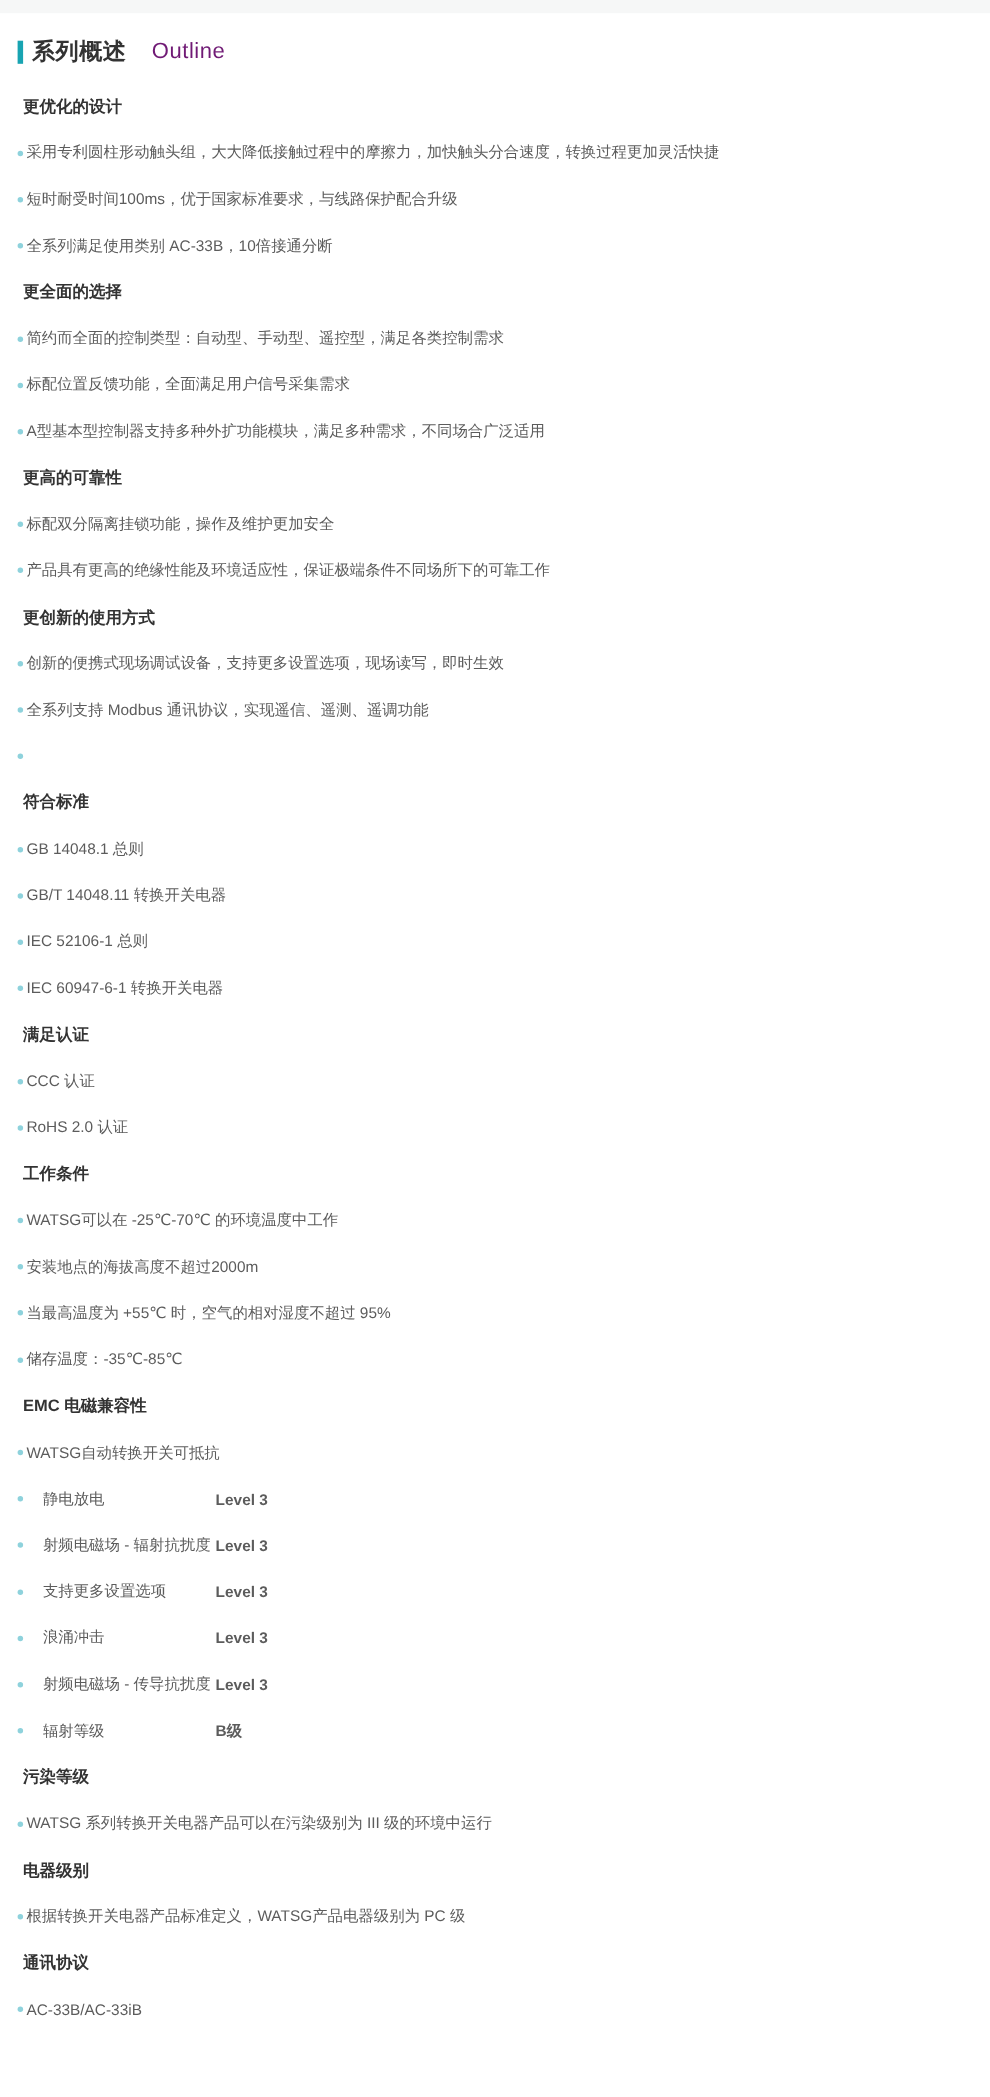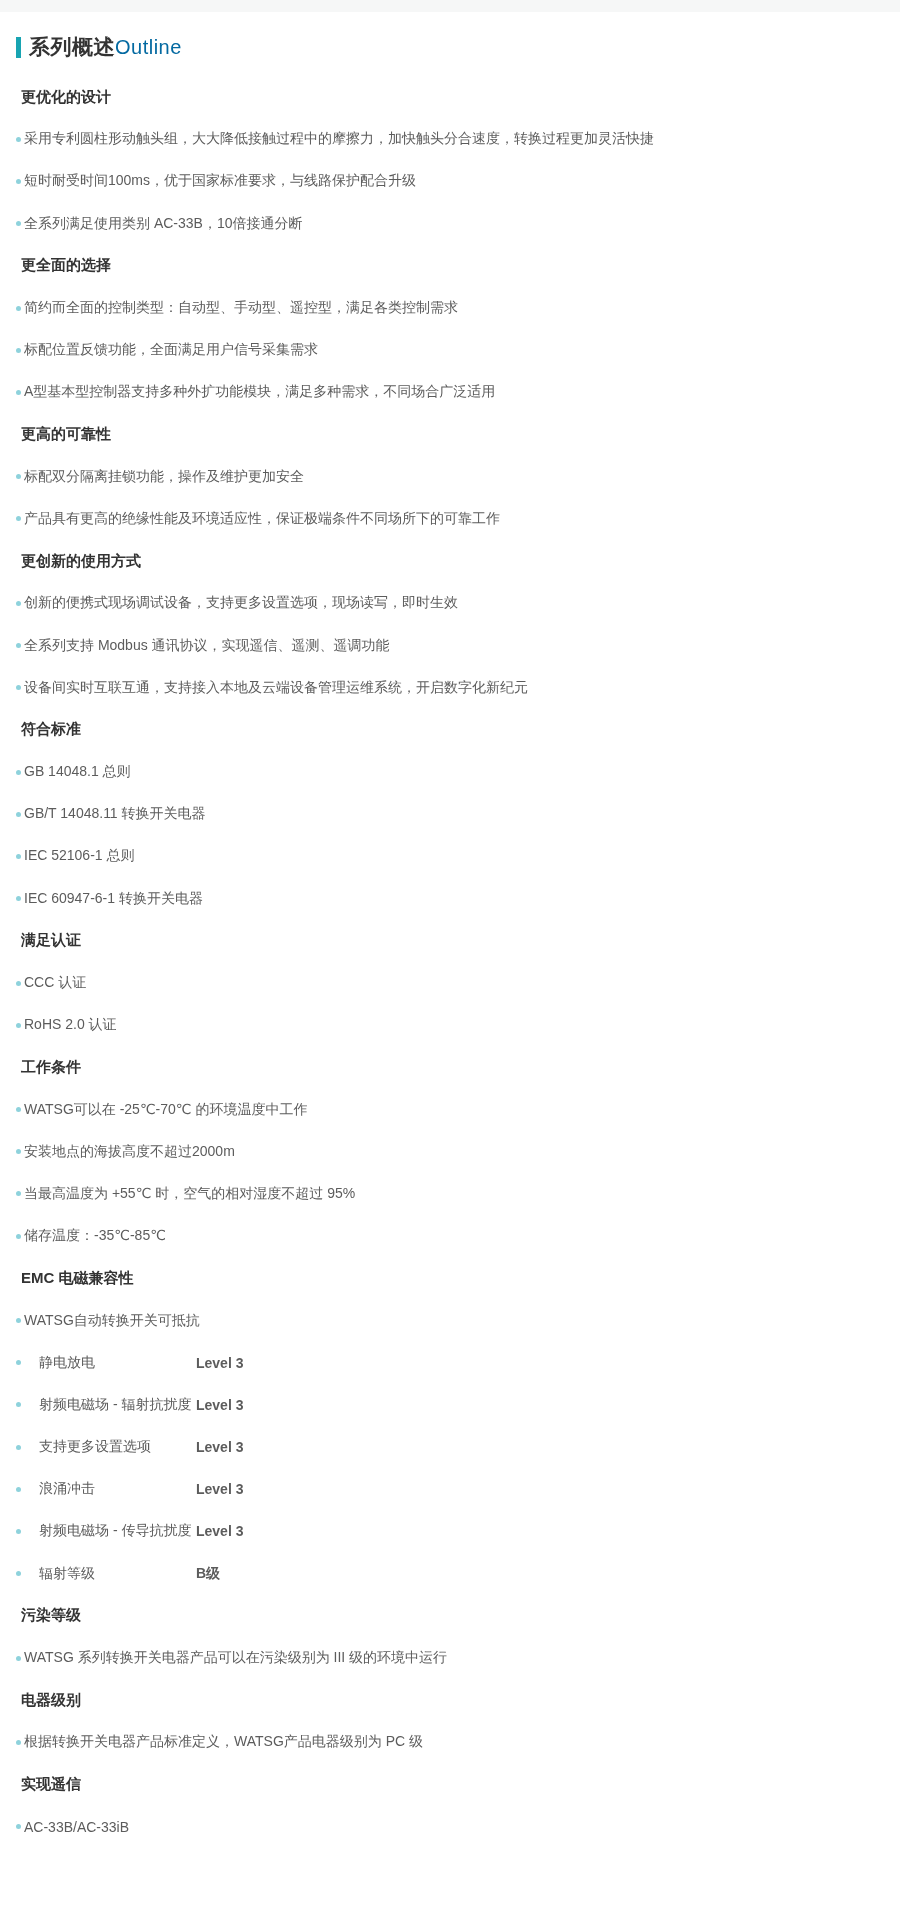--- a/index.html
+++ b/index.html
@@ -30,22 +30,22 @@
   }
   .title-zh {
     font-size: 21px;
     font-weight: 700;
     color: #333333;
     letter-spacing: 0.5px;
   }
   .title-en {
     font-size: 20px;
     font-weight: 400;
-    color: #0369a1;
-    margin-left: 0;
+    color: #701a75;
+    margin-left: 23px;
     letter-spacing: 0.5px;
   }
   .list {
     margin-top: 15px;
   }
   .row {
     height: 42.2px;
     display: flex;
     align-items: center;
   }
@@ -133,21 +133,20 @@
       <div class="row bullet">
         <span class="dot"></span>
         <span class="txt">创新的便携式现场调试设备，支持更多设置选项，现场读写，即时生效</span>
       </div>
       <div class="row bullet">
         <span class="dot"></span>
         <span class="txt">全系列支持 Modbus 通讯协议，实现遥信、遥测、遥调功能</span>
       </div>
       <div class="row bullet">
         <span class="dot"></span>
-        <span class="txt">设备间实时互联互通，支持接入本地及云端设备管理运维系统，开启数字化新纪元</span>
       </div>
       <div class="row heading">符合标准</div>
       <div class="row bullet">
         <span class="dot"></span>
         <span class="txt">GB 14048.1 总则</span>
       </div>
       <div class="row bullet">
         <span class="dot"></span>
         <span class="txt">GB/T 14048.11 转换开关电器</span>
       </div>
@@ -223,19 +222,19 @@
       <div class="row heading">污染等级</div>
       <div class="row bullet">
         <span class="dot"></span>
         <span class="txt">WATSG 系列转换开关电器产品可以在污染级别为 III 级的环境中运行</span>
       </div>
       <div class="row heading">电器级别</div>
       <div class="row bullet">
         <span class="dot"></span>
         <span class="txt">根据转换开关电器产品标准定义，WATSG产品电器级别为 PC 级</span>
       </div>
-      <div class="row heading">实现遥信</div>
+      <div class="row heading">通讯协议</div>
       <div class="row bullet">
         <span class="dot"></span>
         <span class="txt">AC-33B/AC-33iB</span>
       </div>
     </div>
 </div>
 
 </body></html>

